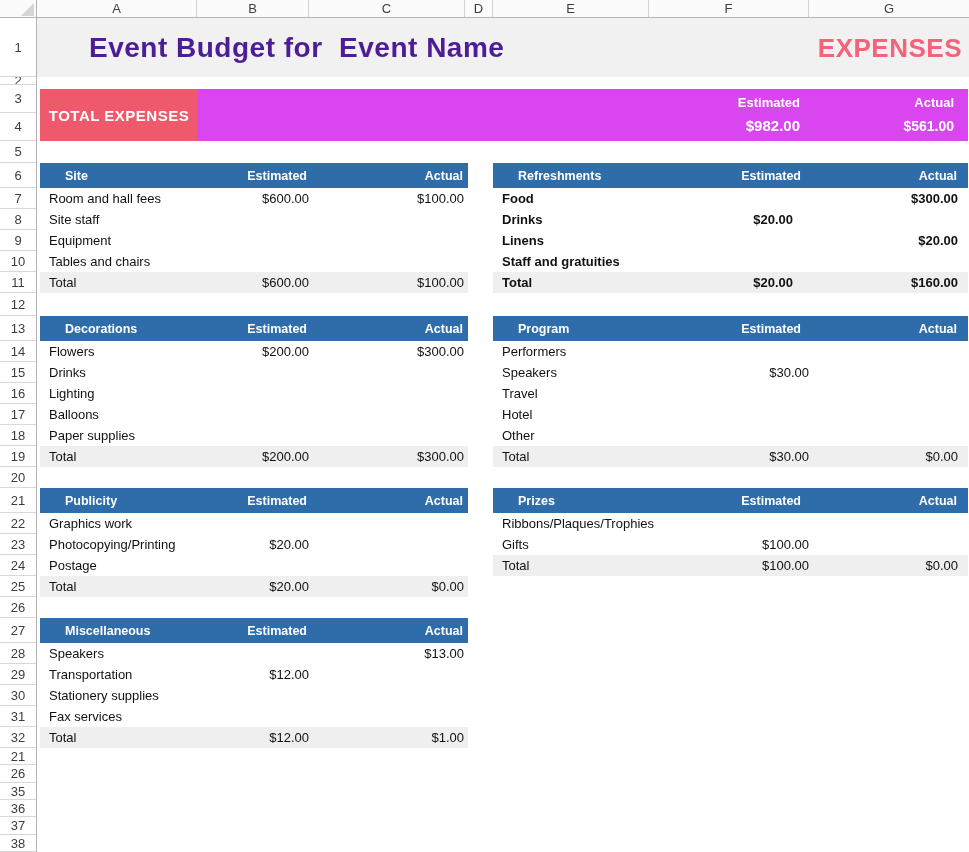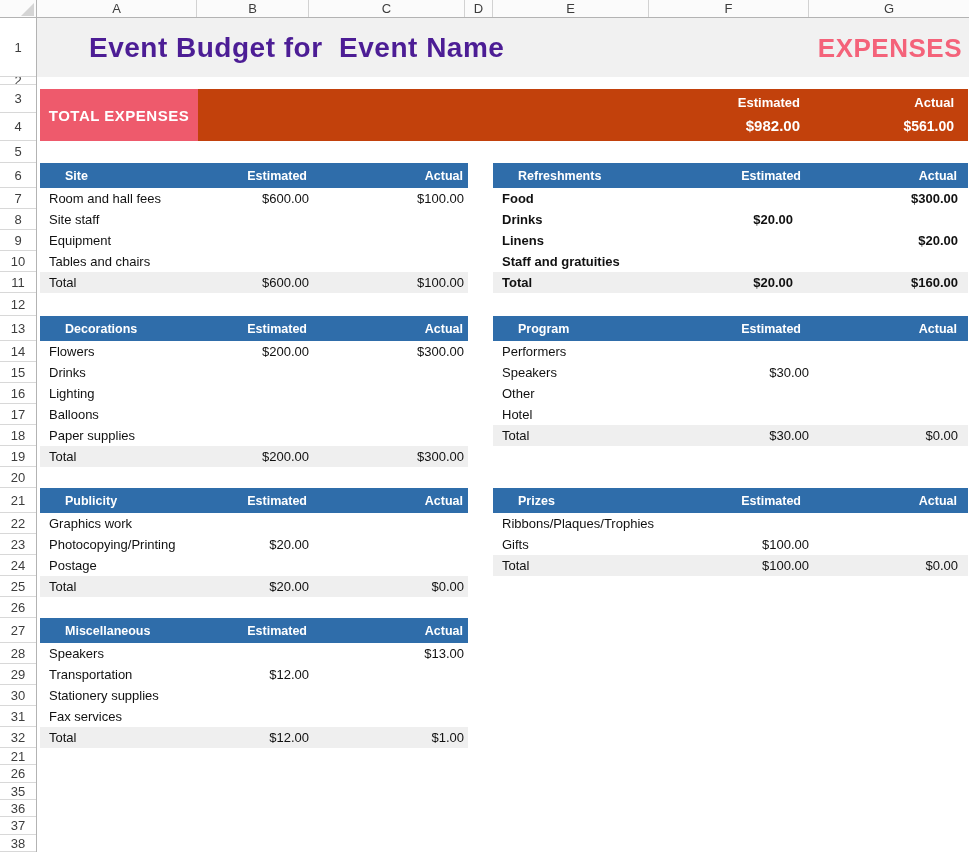--- a/index.html
+++ b/index.html
@@ -49,21 +49,21 @@
     font-size:28px; font-weight:bold; color:#4c1d95; letter-spacing:.5px; white-space:pre;margin-left:24px;
   }
   .expenses {
     position:absolute; right:7px; top:50%; transform:translateY(-50%);
     font-size:26px; font-weight:bold; color:#f4637a; letter-spacing:.5px;
   }
 
   
   .banner {
     position:absolute; left:40px; top:89px; width:928px; height:52px;
-    background:#c2410c; color:#fff;padding-left:36px;
+    background:#d946ef; color:#fff;padding-left:36px;
   }
   .redbox {
     position:absolute; left:0; top:0; width:158px; height:52px; background:#ee5a6c;
     display:flex; align-items:center; justify-content:center;
     font-size:15px; font-weight:bold; letter-spacing:.5px;
   }
   .b-est-l,.b-act-l,.b-est-v,.b-act-v { position:absolute; font-weight:bold; }
   .b-est-l { top:6px;  right:168px; font-size:13px; }
   .b-act-l { top:6px;  right:14px;  font-size:13px; }
   .b-est-v { bottom:7px; right:168px; font-size:15px; }
@@ -287,26 +287,31 @@
       <span class="lbl">Performers</span>
       <span class="est"></span>
       <span class="act"></span>
     </div>
     <div class="srow">
       <span class="lbl">Speakers</span>
       <span class="est">$30.00</span>
       <span class="act"></span>
     </div>
     <div class="srow">
+      <span class="lbl">Travel</span>
+      <span class="est"></span>
+      <span class="act"></span>
+    </div>
+    <div class="srow">
+      <span class="lbl">Hotel</span>
+      <span class="est"></span>
+      <span class="act"></span>
+    </div>
+    <div class="srow">
       <span class="lbl">Other</span>
-      <span class="est"></span>
-      <span class="act"></span>
-    </div>
-    <div class="srow">
-      <span class="lbl">Hotel</span>
       <span class="est"></span>
       <span class="act"></span>
     </div>
     <div class="srow total">
       <span class="lbl">Total</span>
       <span class="est">$30.00</span>
       <span class="act">$0.00</span>
     </div>
   </div>
 

